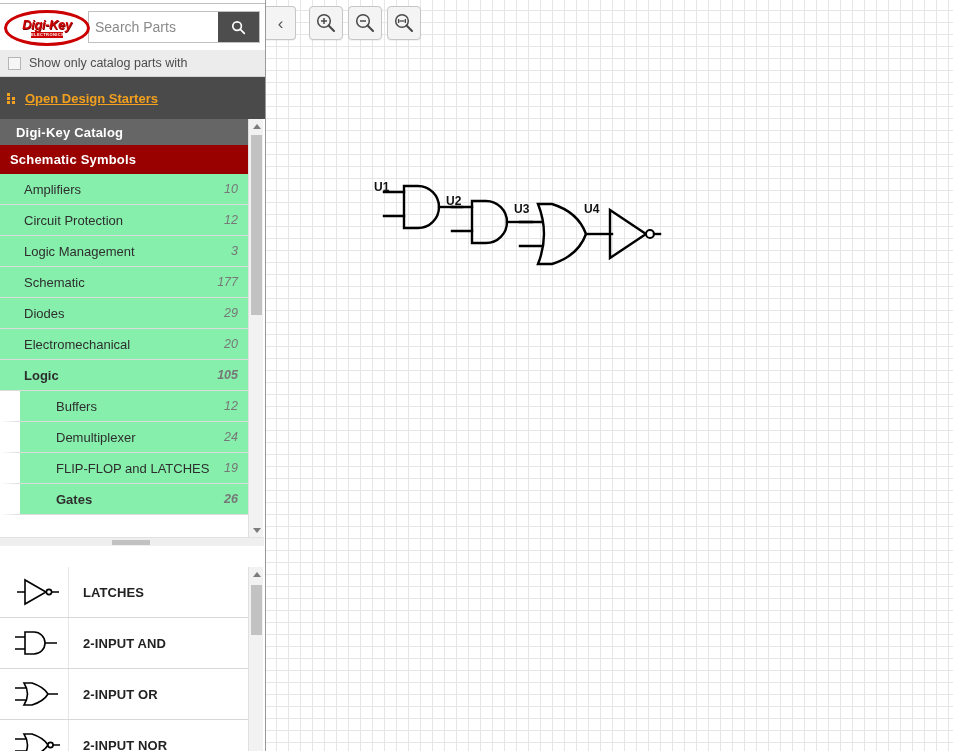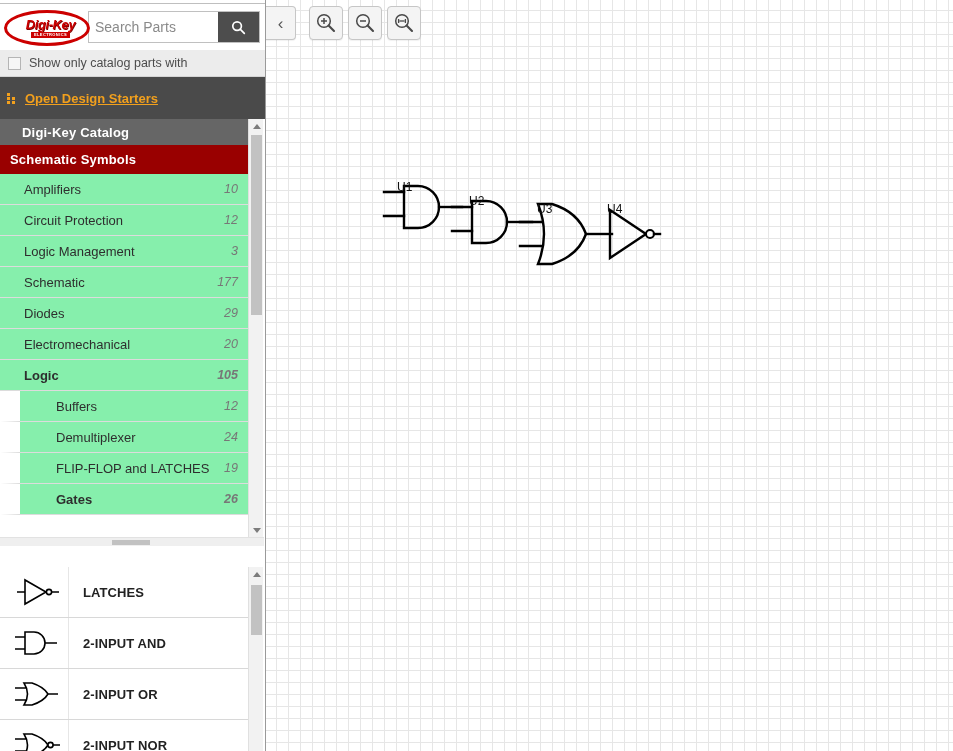--- a/index.html
+++ b/index.html
@@ -41,21 +41,21 @@
     position: absolute; left: 4px; top: 6px;
     width: 86px; height: 36px;
     border: 3px solid #cc0000;
     border-radius: 50%;
     background: #ffffff;
     box-sizing: border-box;
     overflow: hidden;
     z-index: 4;
   }
   .logo-inner {
-    position: absolute; left: 0; top: 0; width: 100%; height: 100%; padding-left: 7px;
+    position: absolute; left: 0; top: 0; width: 100%; height: 100%;
   }
   .logo-text {
     position: absolute; left: 0; right: 0; top: 5px;
     text-align: center;
     font-family: "Liberation Sans", sans-serif;
     font-size: 13px; font-weight: bold; font-style: italic;
     color: #cc0000;
     letter-spacing: -0.4px;
     text-shadow: 0.6px 0.6px 0 #7a0000;
     line-height: 13px;
@@ -146,21 +146,21 @@
     cursor: pointer;
   }
 
   
   .cat-header {
     position: absolute; left: 0; top: 119px; width: 248px; height: 26px;
     background: #666666;
     color: #ffffff;
     font-size: 13px; font-weight: bold;
     display: flex; align-items: center;
-    padding-left: 22px;
+    padding-left: 16px;
     box-sizing: border-box;
     letter-spacing: 0.2px;
   }
   .cat-subheader {
     position: absolute; left: 0; top: 145px; width: 248px; height: 29px;
     background: #990000;
     color: #ffffff;
     font-size: 13px; font-weight: bold;
     display: flex; align-items: center;
     padding-left: 10px;
@@ -320,23 +320,22 @@
   .tb-btn.collapse { width: 30px; margin-left: 0px; border-left: none;
     border-radius: 0 4px 4px 0; }
   .tb-gap { width: 8px; }
   .chev { font-size: 17px; color: #555; line-height: 1; }
 
   #schematic { position: absolute; left: 0; top: 0; width: 687px; height: 751px; pointer-events: none; }
   .ref-label {
     position: absolute;
     font-family: "Liberation Sans", sans-serif;
     font-size: 12px;
-    font-weight: 400;
+    font-weight: 700;
     color: #111111;
-    margin-left: 23px;
   }
 </style>
 </head>
 <body>
 
 <div id="app">
 
   <div id="left-panel">
 
     <div class="top-sliver"></div>

